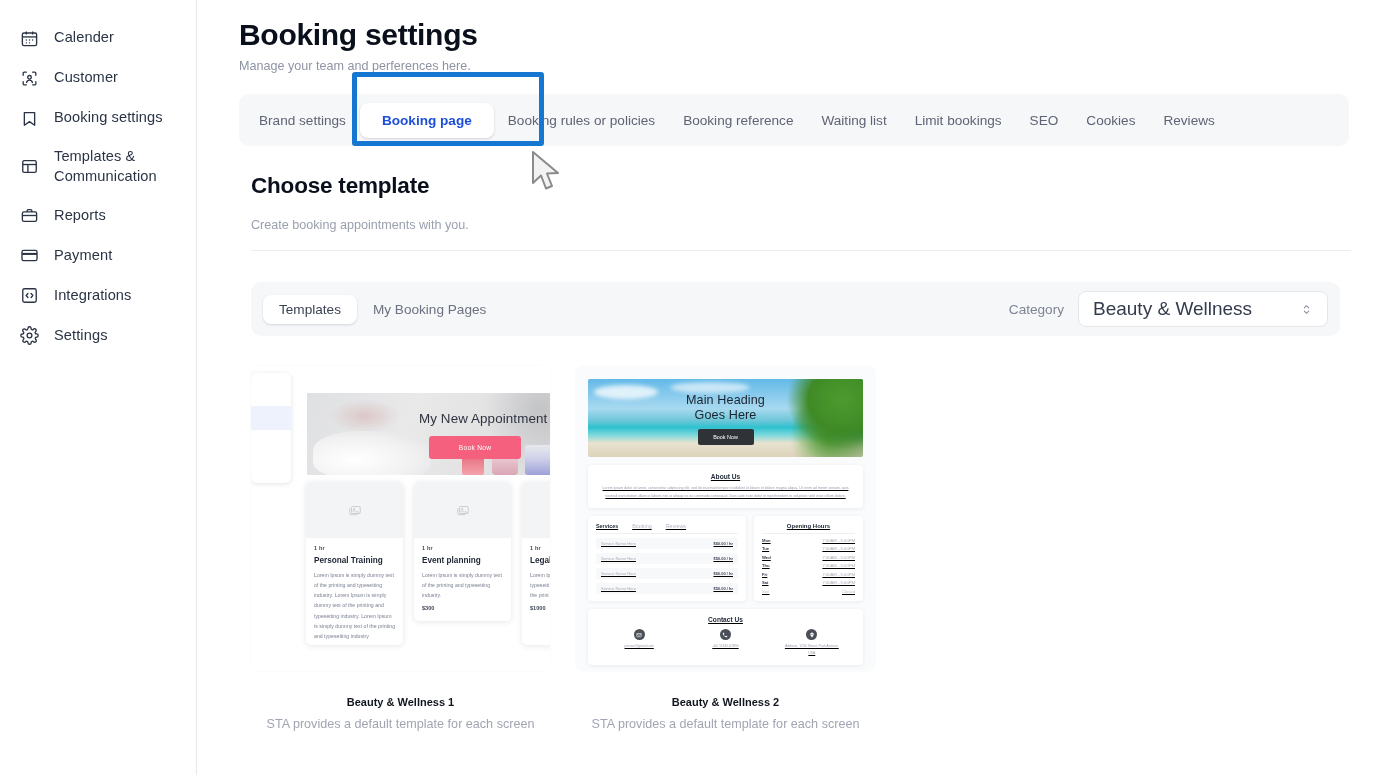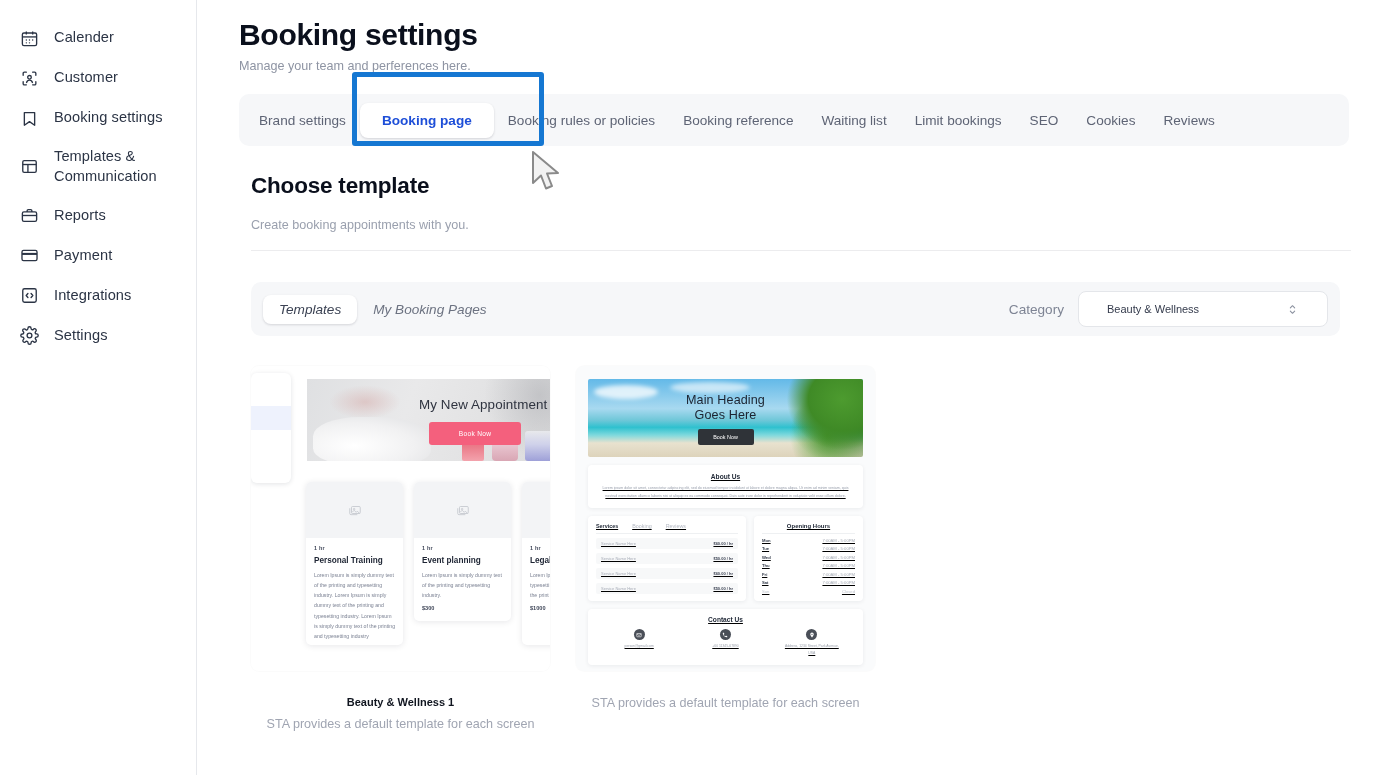--- a/index.html
+++ b/index.html
@@ -111,36 +111,35 @@
     width: 1089px; height: 54px;
     background: #f6f7f9;
     border-radius: 10px;
     display: flex; align-items: center;
     padding: 0 12px;
   }
   .seg {
     font-size: 13.6px; color: #6c7281;
     padding: 7px 16px; border-radius: 8px;
     cursor: pointer;
-    font-style: italic;
   }
   .seg.active {
     background: #fff; color: #3b4253;
     box-shadow: 0 1px 3px rgba(16,24,40,.10), 0 1px 2px rgba(16,24,40,.05);
   }
   .toolbar-spacer { flex: 1 1 auto; }
   .cat-label { font-size: 13.6px; color: #7e8494; margin-right: 14px; }
   .cat-select {
     width: 250px; height: 36px;
     background: #fff;
     border: 1px solid #e4e6ea;
     border-radius: 8px;
     display: flex; align-items: center;
-    padding: 0 28px;
-    font-size: 11px; color: #343b4c;
+    padding: 0 14px;
+    font-size: 19px; color: #343b4c;
     cursor: pointer;
   }
   .cat-chev { margin-left: auto; color: #8b919f; display:flex; }
 
   
   .grid {
     margin: 30px 0 0 12px;
     display: flex;
     gap: 26px;
     align-items: flex-start;
@@ -163,21 +162,21 @@
     width: 40px; height: 110px;
     background: #fff; border-radius: 6px;
     box-shadow: 0 1px 5px rgba(16,24,40,.12);
   }
   .t1-leftband {
     position: absolute; left: 0; top: 33px;
     width: 40px; height: 24px;
     background: #eef2fd;
   }
   .t1-hero {
-    position: absolute; left: 56px; top: 13px;
+    position: absolute; left: 56px; top: 27px;
     width: 247px; height: 82px;
     overflow: hidden;
     background: linear-gradient(110deg,#dfe0e2 0%,#e9e9ea 40%,#dcdcdd 100%);
   }
   .t1-hero-title {
     position: absolute; left: 112px; top: 18px;
     font-size: 13.4px; color: #2f3440;
     letter-spacing: .1px;
     white-space: nowrap;
   }
@@ -623,19 +622,20 @@
                   </div>
                   <div class="contact-text">Address, 1234 Street, Park Avenue, USA</div>
                 </div>
               </div>
             </div>
 
           </div>
         </div>
 
         <div class="tpl-caption">
+          <div class="tpl-name">Beauty &amp; Wellness 2</div>
           <div class="tpl-desc">STA provides a default template for each screen</div>
         </div>
       </div>
 
     </div>
   </main>
 </div>
 
 </body></html>

